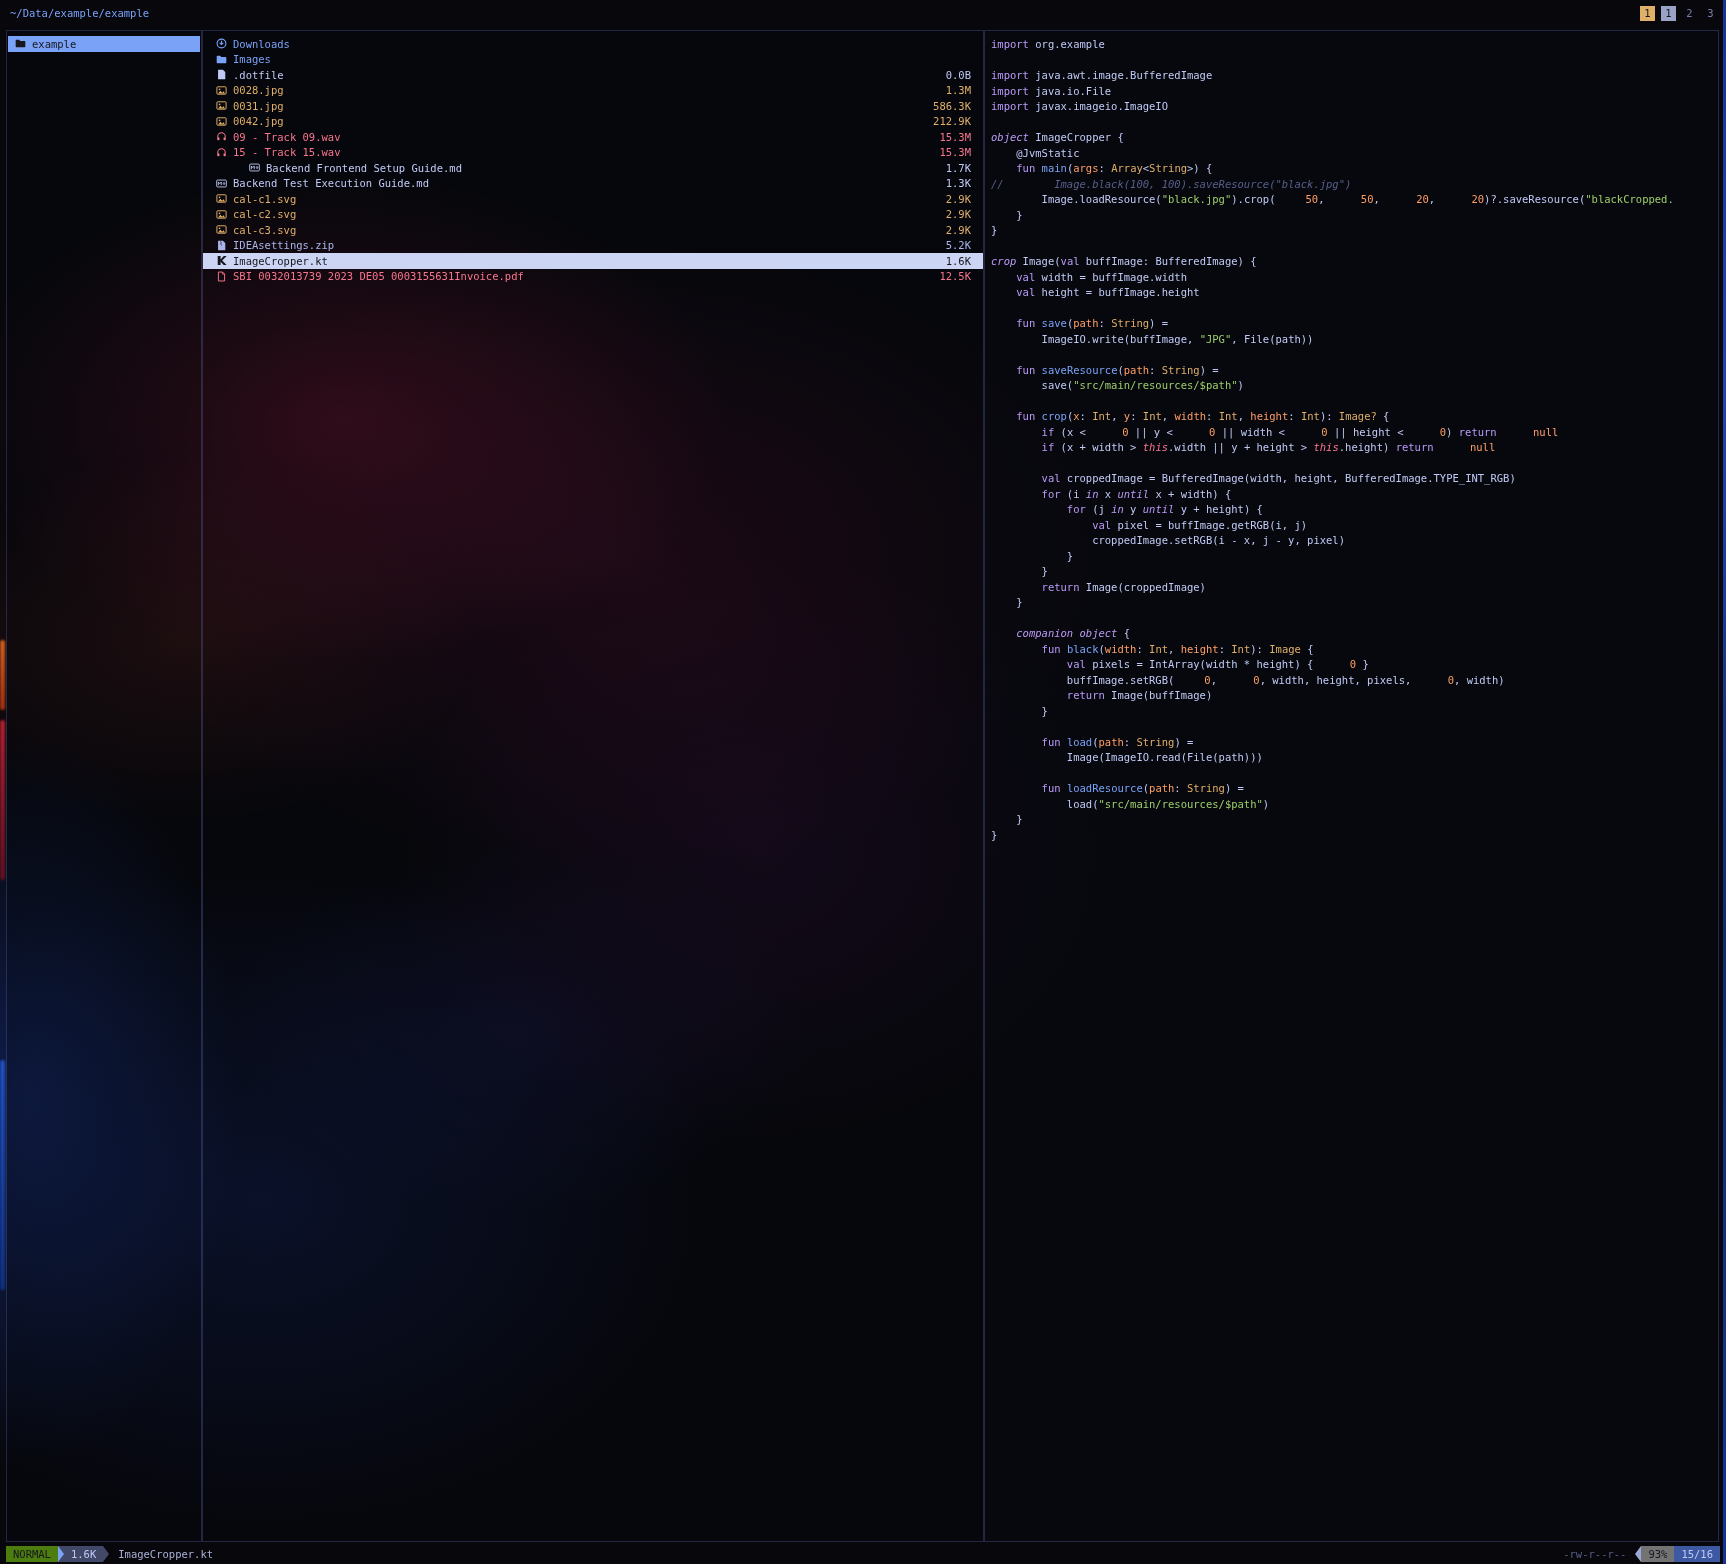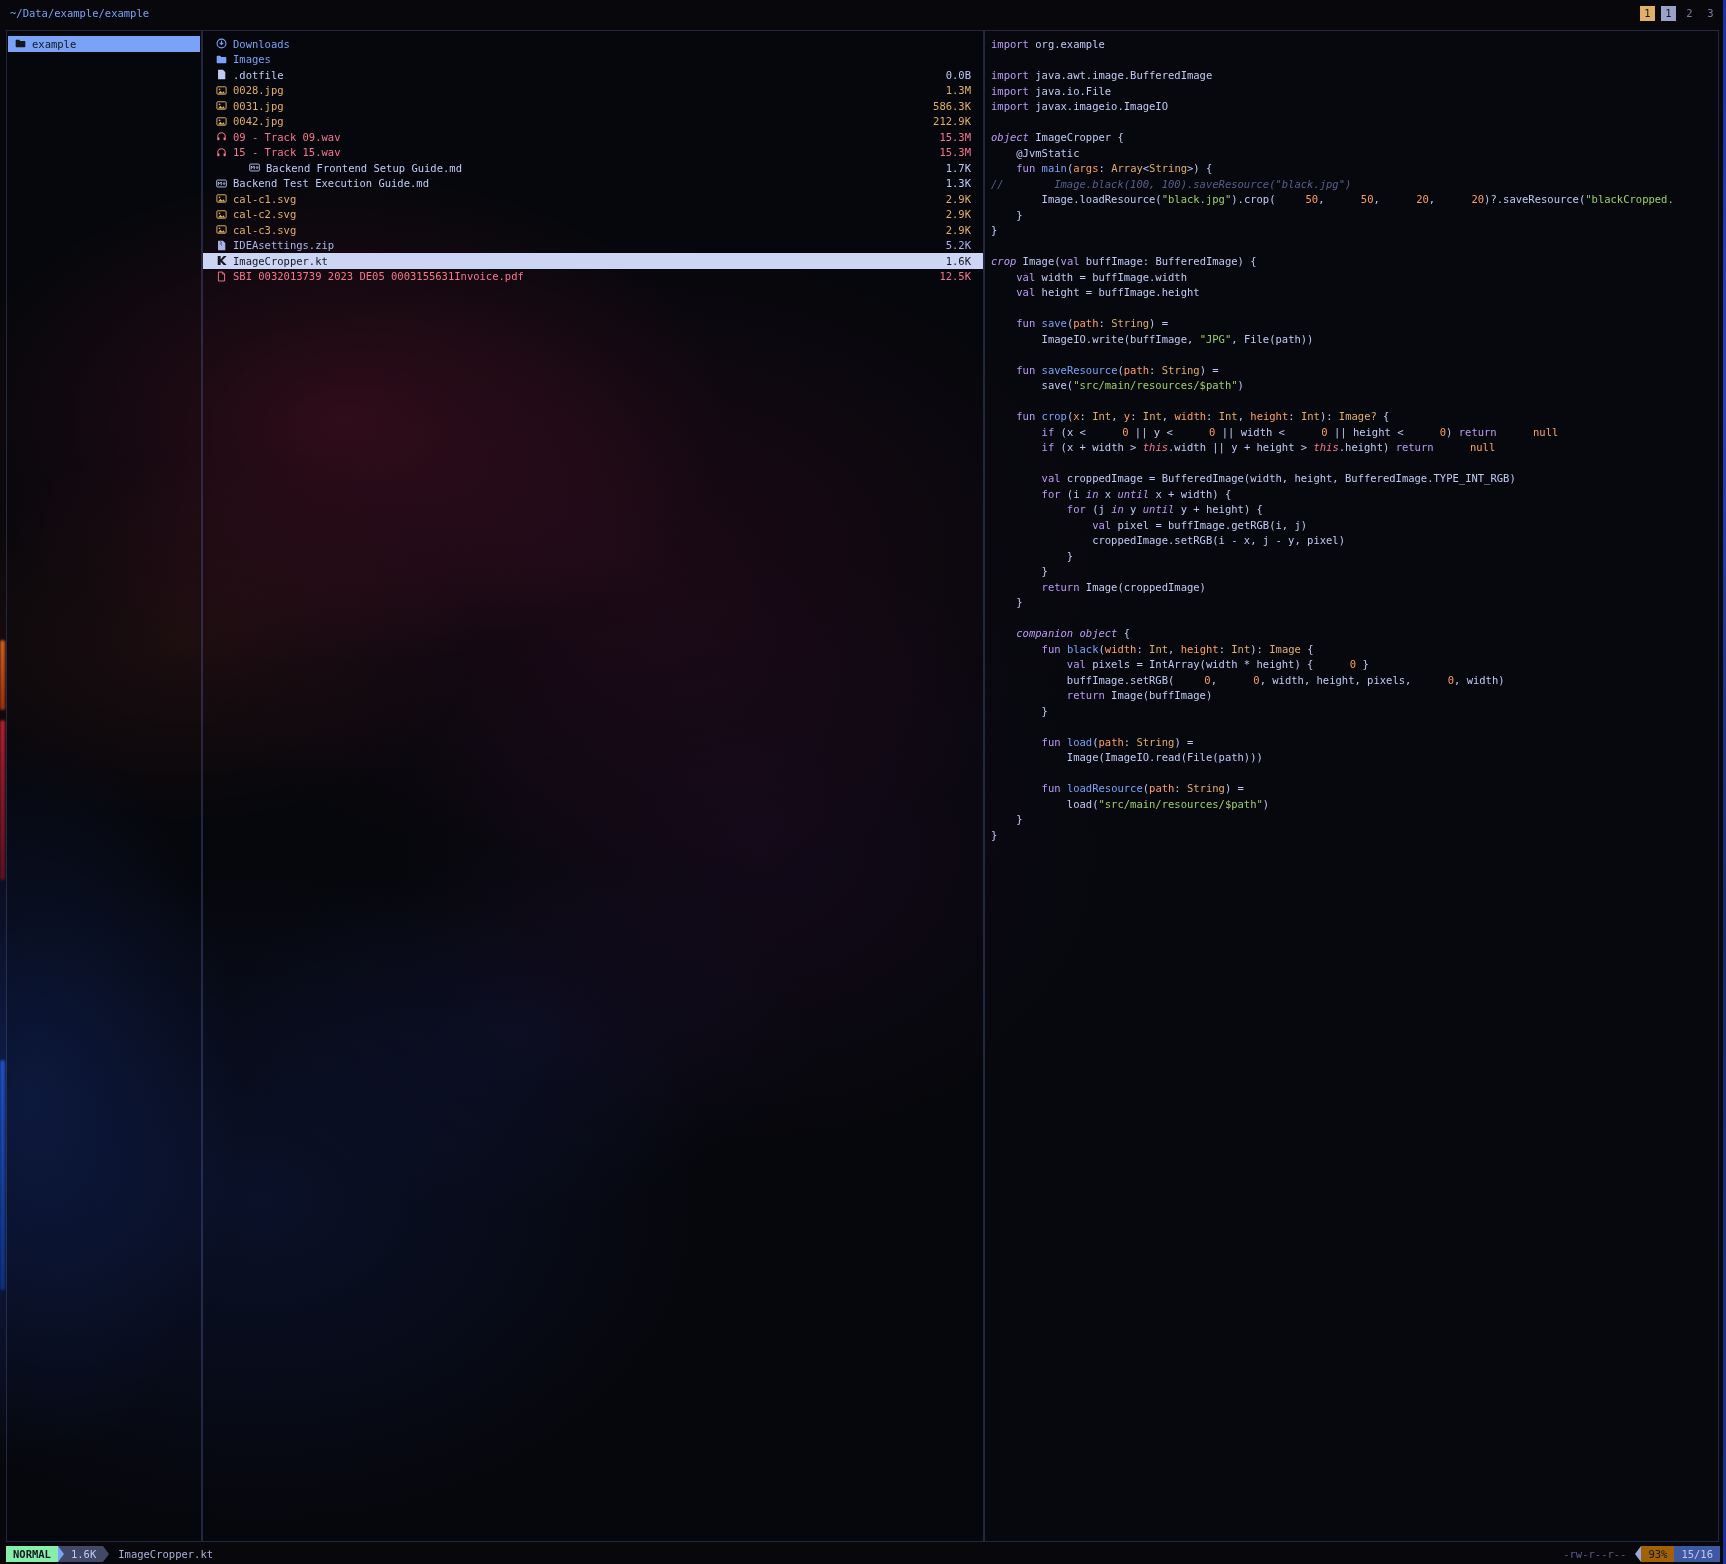--- a/index.html
+++ b/index.html
@@ -65,25 +65,25 @@
   .t-str   { color:#9ece6a; }
   .t-num   { color:#ff9e64;margin-left:30px; }
   .t-cmt   { color:#565f89; font-style:italic; }
   .t-pl    { color:#c0caf5; }
   .t-this  { color:#f7768e; font-style:italic; }
 
   .statusbar { position:absolute; left:6px; right:6px; bottom:2px; height:16px;
     display:flex; justify-content:space-between; align-items:center; }
   .sgrp { display:flex; align-items:center; }
   .chip { height:16px; line-height:16px; padding:0 7px; }
-  .mode   { background:#86efac; color:#15161e; font-weight:bold; }
+  .mode   { background:#4d7c0f; color:#15161e; font-weight:normal; }
   .szchip { background:#414868; color:#c0caf5; }
   .fname  { margin-left:9px; color:#a9b1d6; }
   .perms  { color:#565f89; margin-right:9px; }
-  .pct { background:#a16207; color:#15161e; }
+  .pct { background:#737373; color:#15161e; }
   .pos { background:#3d59a1; color:#c0caf5; }
   .plsep { width:0; height:0; border-top:8px solid transparent; border-bottom:8px solid transparent; }
   .s1 { border-left:6px solid #7aa2f7; background:#414868; }
   .s2 { border-left:6px solid #414868; }
   .s3 { border-right:6px solid #9aa8d8; }
 </style>
 </head>
 <body>
 
 <div class="wallpaper"></div>

